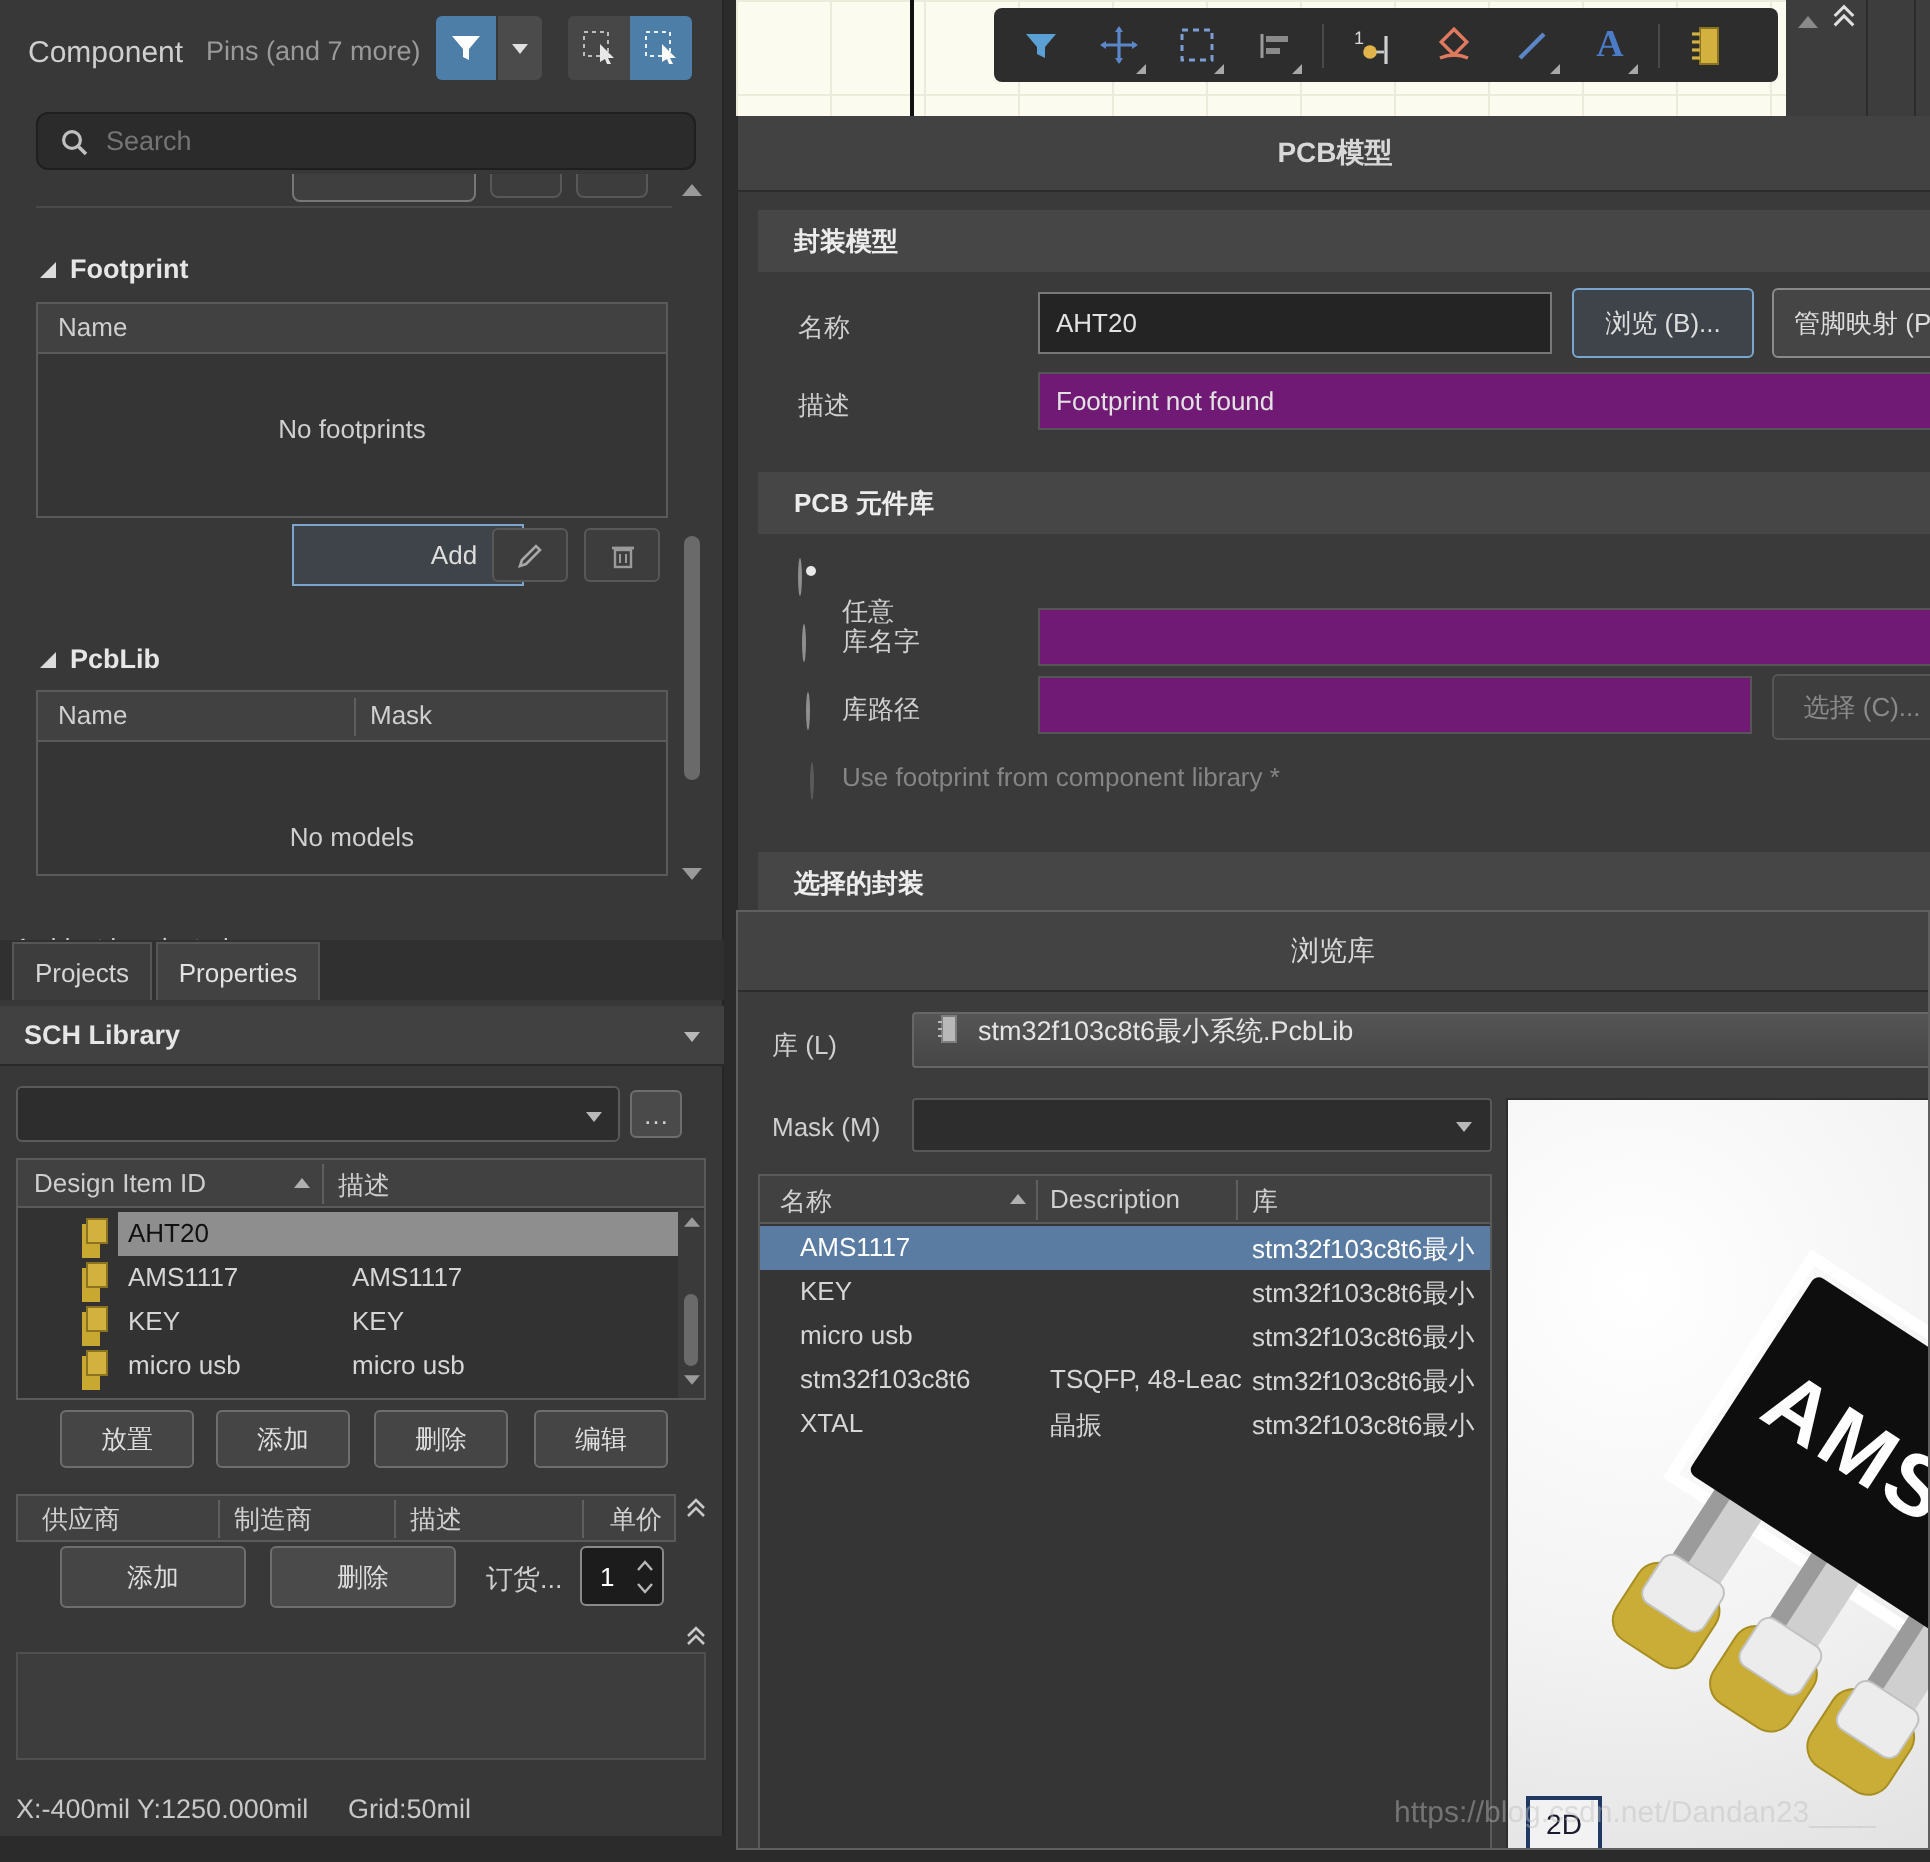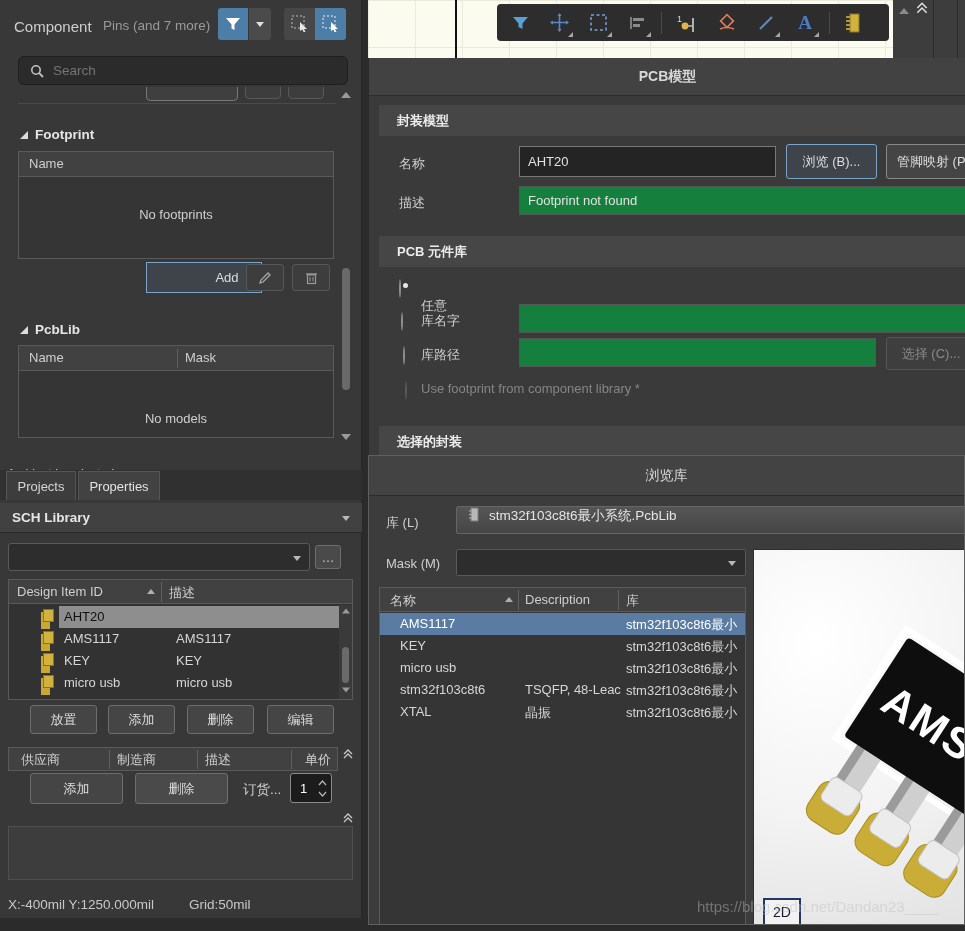--- a/index.html
+++ b/index.html
@@ -2,21 +2,21 @@
 <html><head>
 <meta charset="utf-8">
 <style>
   html,body{margin:0;padding:0;background:#2b2b2b;}
   #screen{position:relative;width:965px;height:931px;overflow:hidden;background:#2b2b2b;
           font-family:"Liberation Sans","DejaVu Sans",sans-serif;-webkit-font-smoothing:antialiased;}
   .abs{position:absolute;box-sizing:border-box;}
   .txt{color:#cfcfcf;font-size:13px;white-space:nowrap;}
   .dim{color:#9a9a9a;}
   .bold{font-weight:bold;color:#e6e6e6;}
-  .inp{background:#15803d;border:1px solid #555;color:#e2e2e2;font-size:13px;padding:0 8px;
+  .inp{background:#701a75;border:1px solid #555;color:#e2e2e2;font-size:13px;padding:0 8px;
        box-sizing:border-box;outline:none;font-family:inherit;}
   .btn{background:#454545;border:1px solid #6e6e6e;border-radius:3px;color:#ddd;font-size:13px;
        display:flex;align-items:center;justify-content:center;cursor:default;box-sizing:border-box;}
   .btn.blue-outline{border:1px solid #7aa5cc;background:#3e4449;}
   .btn.disabled{color:#8a8a8a;border-color:#555;background:#3e3e3e;}
   .band{background:#464646;color:#ececec;font-weight:bold;font-size:13px;line-height:31px;
         padding-left:18px;box-sizing:border-box;}
   .tblhead{background:#414141;border-bottom:1px solid #5a5a5a;color:#cfcfcf;font-size:13px;}
   .caret-d{width:0;height:0;border-left:4px solid transparent;border-right:4px solid transparent;
            border-top:5px solid #b8b8b8;display:inline-block;}
@@ -222,21 +222,21 @@
           <path d="M2,2 L5.5,6 L9,2" stroke="#b8b8b8" fill="none" stroke-width="1.2"></path>
         </svg>
     </div>
     <svg class="abs" style="left:342px;top:812px;" width="12" height="12" viewBox="0 0 12 12">
       <path d="M2,6 L6,2 L10,6 M2,10 L6,6 L10,10" stroke="#c8c8c8" stroke-width="1.3" fill="none"></path>
     </svg>
 
     <div class="abs" style="left:8px;top:826px;width:345px;height:54px;background:#3d3d3d;border:1px solid #4f4f4f;"></div>
 
     <span class="abs txt" style="left:8px;top:897px;font-size:13.5px;color:#c8c8c8;">X:-400mil Y:1250.000mil</span>
-    <span class="abs txt" style="left:189px;top:897px;font-size:13.5px;color:#c8c8c8;">Grid:50mil</span>
+    <span class="abs txt" style="left:174px;top:897px;font-size:13.5px;color:#c8c8c8;">Grid:50mil</span>
   </div>
 
   <div class="abs" style="left:368px;top:0;width:525px;height:58px;background:#fcfbf0;
               background-image:linear-gradient(#eceadb 1px,transparent 1px),linear-gradient(90deg,#eceadb 1px,transparent 1px);
               background-size:47px 47px;overflow:hidden;">
     <div class="abs" style="left:87px;top:0;width:2px;height:58px;background:#111;"></div>
 
     <div class="abs" style="left:129px;top:4px;width:392px;height:37px;background:#2d2d2d;border-radius:4px;display:flex;align-items:center;padding:0 8px;gap:9px;">
       <div class="abs" style="position:relative;width:30px;height:30px;display:flex;align-items:center;justify-content:center;">
         <svg width="17" height="16" viewBox="0 0 17 16">

